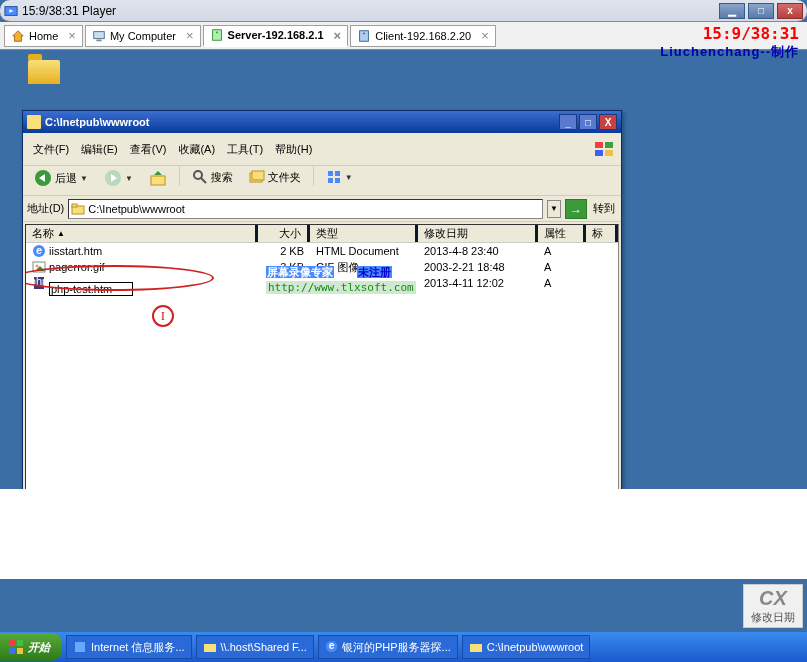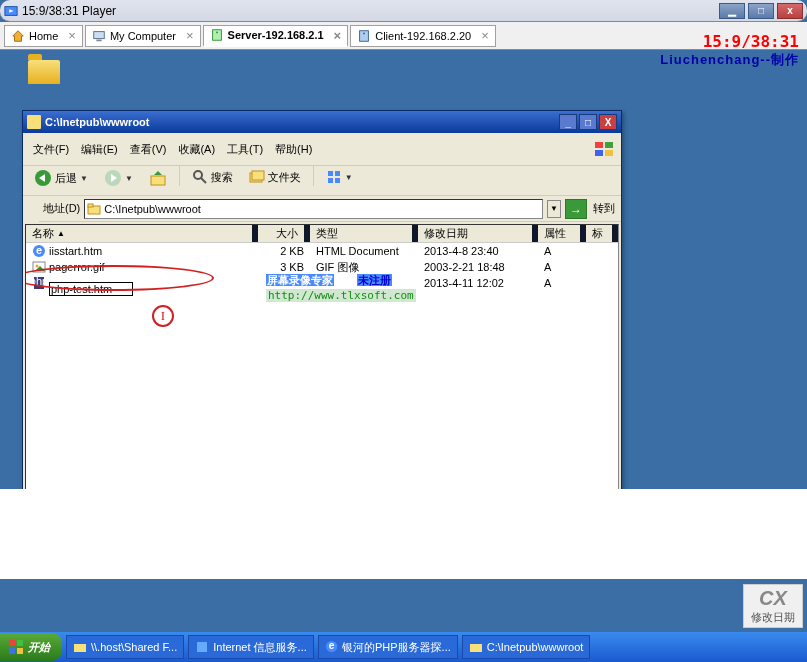--- a/index.html
+++ b/index.html
@@ -6,21 +6,21 @@
 body { width: 807px; height: 662px; background: #3a6ea5; position: relative; overflow: hidden; }
 
 .outer-titlebar { height: 22px; background: linear-gradient(#e0e4ee, #d4d8e4); display: flex; align-items: center; padding: 0 4px; border-bottom: 1px solid #888; border-radius: 10px; }
 .outer-titlebar .icon { width: 14px; height: 14px; margin-right: 4px; }
 .outer-titlebar .title { color: #000; font-size: 12px; }
 .outer-titlebar .spacer { flex: 1; }
 .win-btns { display: flex; gap: 3px; }
 .win-btn { width: 26px; height: 16px; background: linear-gradient(#8ba4c9,#5a7aa8); color: #fff; display: flex; align-items: center; justify-content: center; border: 1px solid #3a5a88; cursor: pointer; font-size: 10px; font-weight: bold; }
 .win-btn.close { background: linear-gradient(#d46a6a,#b84040); border-color: #883030; }
 
-.top-banner { position: absolute; right: 8px; top: 24px; text-align: right; z-index: 5; margin-top: 8px; }
+.top-banner { position: absolute; right: 8px; top: 24px; text-align: right; z-index: 5; }
 .clock { color: #ff0000; font-family: monospace; font-size: 16px; font-weight: bold; }
 .credit { color: #0000aa; font-weight: bold; font-size: 13px; letter-spacing: 1px; }
 
 .tab-strip { height: 28px; background: #f0f0f0; display: flex; align-items: center; padding: 2px 4px; gap: 2px; border-bottom: 1px solid #888; }
 .tab { height: 22px; background: #fff; border: 1px solid #a0a0a0; display: flex; align-items: center; padding: 0 6px; gap: 4px; cursor: pointer; }
 .tab.active { background: #fff; border-bottom: 2px solid #fff; font-weight: bold; }
 .tab .tabx { margin-left: 6px; color: #888; cursor: pointer; font-size: 13px; line-height: 1; }
 .tab-icon { width: 14px; height: 14px; display: inline-block; }
 
 .desktop-area { position: absolute; top: 50px; left: 0; right: 0; bottom: 30px; background: #3a6ea5; }
@@ -38,52 +38,52 @@
 
 .exp-menu { height: 33px; display: flex; align-items: center; padding: 0 4px; background: #ece9d8; border-bottom: 1px solid #ccc; }
 .exp-menu .mi { padding: 2px 6px; cursor: pointer; }
 .exp-menu .logo { margin-left: auto; width: 24px; height: 18px; }
 
 .exp-toolbar { height: 30px; display: flex; align-items: flex-start; padding: 0 4px; gap: 2px; background: #ece9d8; border-bottom: 1px solid #ccc; }
 .tbtn { padding: 2px 6px; display: flex; align-items: center; gap: 3px; cursor: pointer; border: 1px solid transparent; }
 .tbtn .arr { font-size: 8px; color: #333; }
 .sep { width: 1px; height: 20px; background: #ccc; margin: 0 3px; }
 
-.exp-addr { height: 26px; display: flex; align-items: center; padding: 0 4px; gap: 4px; background: #ece9d8; border-bottom: 1px solid #ccc; margin-left: 16px; }
+.exp-addr { height: 26px; display: flex; align-items: center; padding: 0 4px; gap: 4px; background: #ece9d8; border-bottom: 1px solid #ccc; }
 .exp-addr .lbl { white-space: nowrap; }
 .addr-input-wrap { flex: 1; display: flex; align-items: center; background: #fff; border: 1px inset #888; height: 20px; padding: 0 2px; }
 .addr-input-wrap .fic { width: 14px; height: 14px; margin-right: 3px; }
 .addr-input { flex: 1; border: none; outline: none; font-size: 11px; }
 .addr-drop { width: 14px; height: 18px; background: #ece9d8; border: 1px solid #888; display:flex; align-items:center; justify-content:center; cursor:pointer; font-size:8px;}
 .go-btn { width: 22px; height: 20px; background: #3a9a3a; color: #fff; display:flex; align-items:center; justify-content:center; cursor:pointer; border:1px solid #2a7a2a; font-size:12px; font-weight:bold;}
 .go-lbl { padding: 0 2px; }
 
 .listview { background: #fff; height: 290px; border: 1px inset #888; margin: 2px; position: relative; overflow: hidden; }
 .lv-header { height: 18px; display: flex; background: #ece9d8; border-bottom: 1px solid #ccc; }
-.lv-col { border-right: 6px solid #0f172a; padding: 2px 6px; font-size: 11px; cursor: pointer; display:flex; align-items:center; }
+.lv-col { border-right: 3px solid #0f172a; padding: 2px 6px; font-size: 11px; cursor: pointer; display:flex; align-items:center; }
 .lv-col .sorta { font-size: 8px; margin-left: 3px; }
 .col-name { width: 232px; }
 .col-size { width: 52px; justify-content: flex-end; }
 .col-type { width: 108px; }
 .col-date { width: 120px; }
 .col-attr { width: 48px; }
 .col-tag { flex: 1; }
 
 .lv-row { display: flex; height: 16px; align-items: center; }
 .lv-row .c { padding: 0 6px; font-size: 11px; white-space: nowrap; overflow: hidden; }
 .lv-row .c-name { width: 232px; display: flex; align-items: center; gap: 3px; }
 .lv-row .c-size { width: 52px; text-align: right; }
 .lv-row .c-type { width: 108px; }
 .lv-row .c-date { width: 120px; }
 .lv-row .c-attr { width: 48px; }
 .file-icon { width: 14px; height: 14px; display: inline-block; }
 
 .rename-box { border: 1px solid #000; background: #fff; padding: 0 1px; font-size: 11px; outline: none; width: 84px; margin-top: 12px; }
 
-.watermark { position: absolute; top: 48px; left: 240px; font-size: 12px; }
+.watermark { position: absolute; top: 40px; left: 240px; font-size: 12px; }
 .watermark .line1 { }
 .watermark .t1 { background: #4a8aff; color: #fff; font-weight: bold; padding: 0 1px;}
 .watermark .t2 { color: #0000cf; font-weight: bold; margin-left: 20px; background:#4a8aff; padding:0 1px;}
 .watermark .url { color: #1a8a1a; background: #cfe8cf; padding: 0 2px; font-family: monospace; display:inline-block; margin-top:1px;}
 
 .red-oval { position: absolute; top: 40px; left: -12px; width: 200px; height: 26px; border: 2px solid #d02020; border-radius: 50%; pointer-events: none; }
 .red-cursor { position: absolute; top: 80px; left: 126px; width: 22px; height: 22px; border: 2px solid #d02020; border-radius: 50%; pointer-events: none; display:flex; align-items:center; justify-content:center; color:#d02020; font-family: serif; font-size: 13px;}
 
 .lv-scroll { position: absolute; left: 0; right: 0; bottom: 0; height: 16px; background: #ece9d8; border-top: 1px solid #ccc; display:flex; }
 .lv-scroll .sbtn { width: 16px; height: 14px; background: #ece9d8; border: 1px solid #888; display:flex; align-items:center; justify-content:center; font-size:8px; cursor:pointer;}
@@ -361,32 +361,32 @@
           <rect x="9" y="1" width="6" height="6" fill="#40c040"></rect>
           <rect x="1" y="9" width="6" height="6" fill="#4070f0"></rect>
           <rect x="9" y="9" width="6" height="6" fill="#f0c040"></rect>
         </svg>
       </span>
     <span>开始</span>
   </div>
   <div class="task-item">
     <span class="ti-icon">
         <svg viewBox="0 0 14 14">
-          <rect x="1" y="4" width="12" height="8" fill="#f7e07a"></rect>
-        </svg>
-      </span>
-    <span>\\.host\Shared F...</span>
+          <rect x="2" y="2" width="10" height="10" fill="#6af"></rect>
+        </svg>
+      </span>
+    <span>Internet 信息服务...</span>
   </div>
   <div class="task-item">
     <span class="ti-icon">
         <svg viewBox="0 0 14 14">
-          <rect x="2" y="2" width="10" height="10" fill="#6af"></rect>
-        </svg>
-      </span>
-    <span>Internet 信息服务...</span>
+          <rect x="1" y="4" width="12" height="8" fill="#f7e07a"></rect>
+        </svg>
+      </span>
+    <span>\\.host\Shared F...</span>
   </div>
   <div class="task-item">
     <span class="ti-icon">
         <svg viewBox="0 0 14 14">
           <circle cx="7" cy="7" r="6" fill="#4a8aff"></circle>
           <text x="7" y="10" text-anchor="middle" fill="#fff" font-size="8" font-weight="bold">e</text>
         </svg>
       </span>
     <span>银河的PHP服务器探...</span>
   </div>

